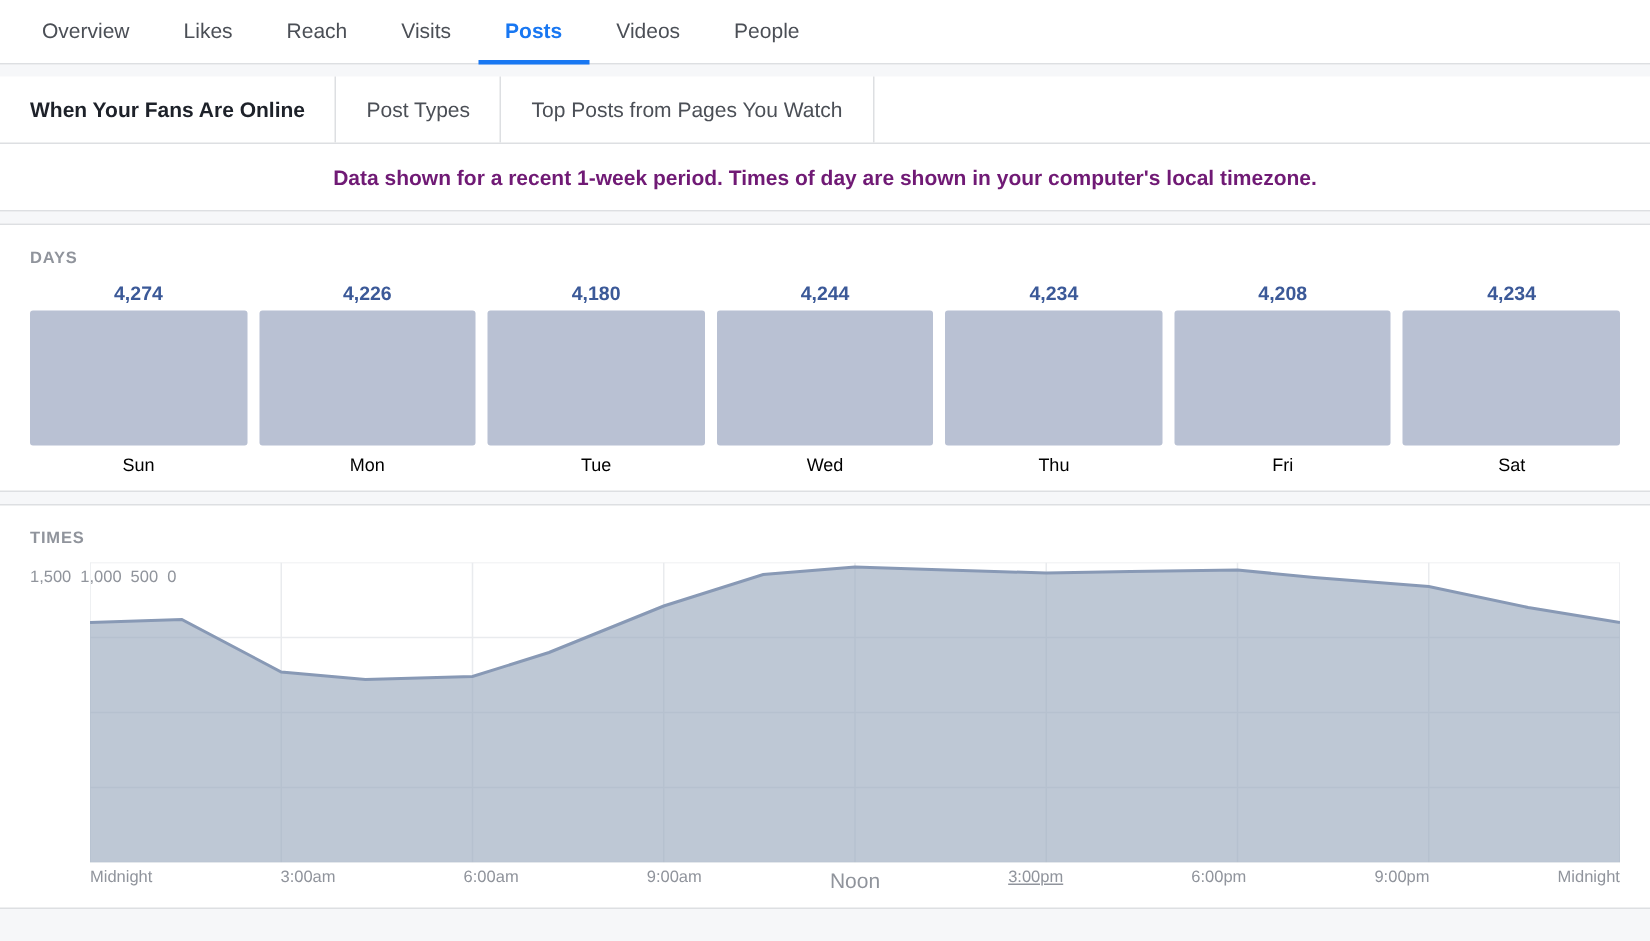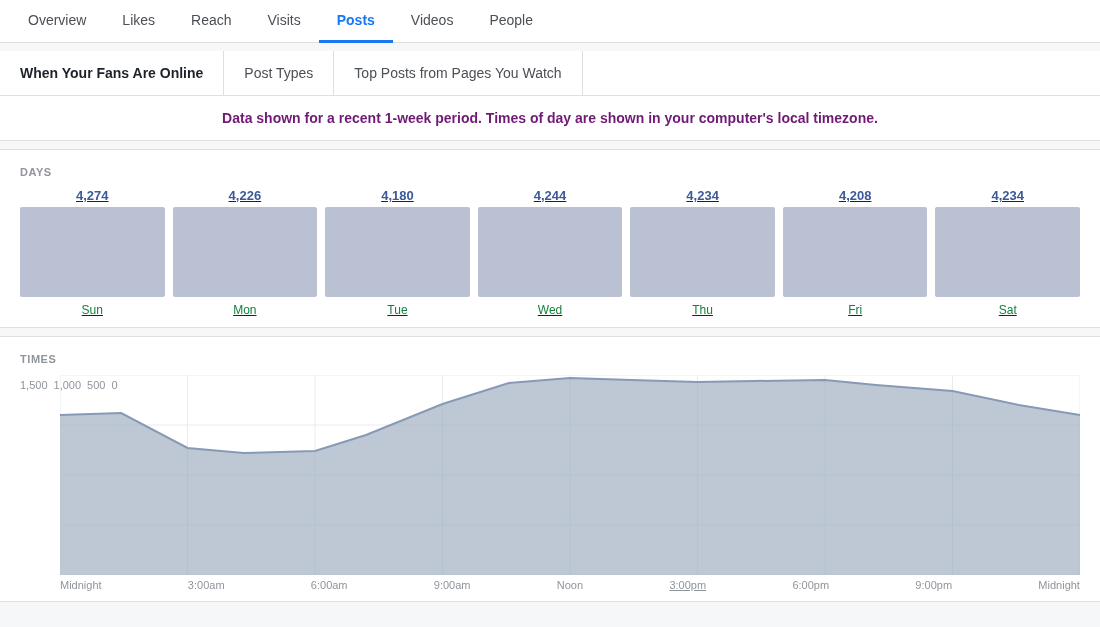--- a/index.html
+++ b/index.html
@@ -78,21 +78,20 @@
       font-weight: 700;
       color: #90949c;
       letter-spacing: 0.05em;
       margin-bottom: 10px;
     }
 
     .days-grid {
       display: flex;
       gap: 8px;
       justify-content: space-between;
-      text-decoration: underline;
     }
     .day-col {
       flex: 1;
       display: flex;
       flex-direction: column;
       align-items: center;
     }
     .day-value {
       color: #3b5998;
       font-size: 13px;
@@ -101,21 +100,21 @@
     }
     .day-bar {
       width: 100%;
       height: 90px;
       background: #9ba7c0;
       border-radius: 2px;
       opacity: 0.7;
     }
     .day-label {
       font-size: 12px;
-      color: #15803d;
+      color: #000000;
       margin-top: 6px;
     }
 
     
     .times-section {
       background: #fff;
       margin-top: 8px;
       padding: 16px 20px 10px 20px;
       border-top: 1px solid #dddfe2;
       border-bottom: 1px solid #dddfe2;
@@ -219,21 +218,21 @@
         <polygon points="0,40 60,38 125,73 180,78 250,76 300,60 375,29 440,8 500,3 560,5 625,7 680,6 750,5 800,10 875,16 940,30 1000,40 1000,200 0,200" fill="#9baabf" fill-opacity="0.65"></polygon>
 
         <polyline points="0,40 60,38 125,73 180,78 250,76 300,60 375,29 440,8 500,3 560,5 625,7 680,6 750,5 800,10 875,16 940,30 1000,40" fill="none" stroke="#8899b5" stroke-width="2"></polyline>
       </svg>
 
       <div style="display:flex;justify-content:space-between;padding-top:4px;">
         <div style="font-size:11px;color:#90949c;text-align:left;">Midnight</div>
         <div style="font-size:11px;color:#90949c;text-align:center;">3:00am</div>
         <div style="font-size:11px;color:#90949c;text-align:center;">6:00am</div>
         <div style="font-size:11px;color:#90949c;text-align:center;">9:00am</div>
-        <div style="font-size:11px;color:#90949c;text-align:right;">Noon</div>
+        <div style="font-size:14px;color:#90949c;text-align:right;">Noon</div>
         <div style="font-size:11px;color:#90949c;text-align:center;text-decoration:underline;">3:00pm</div>
         <div style="font-size:11px;color:#90949c;text-align:center;">6:00pm</div>
         <div style="font-size:11px;color:#90949c;text-align:left;">9:00pm</div>
         <div style="font-size:11px;color:#90949c;text-align:right;">Midnight</div>
       </div>
     </div>
   </div>
 </div>
 
 </body></html>

